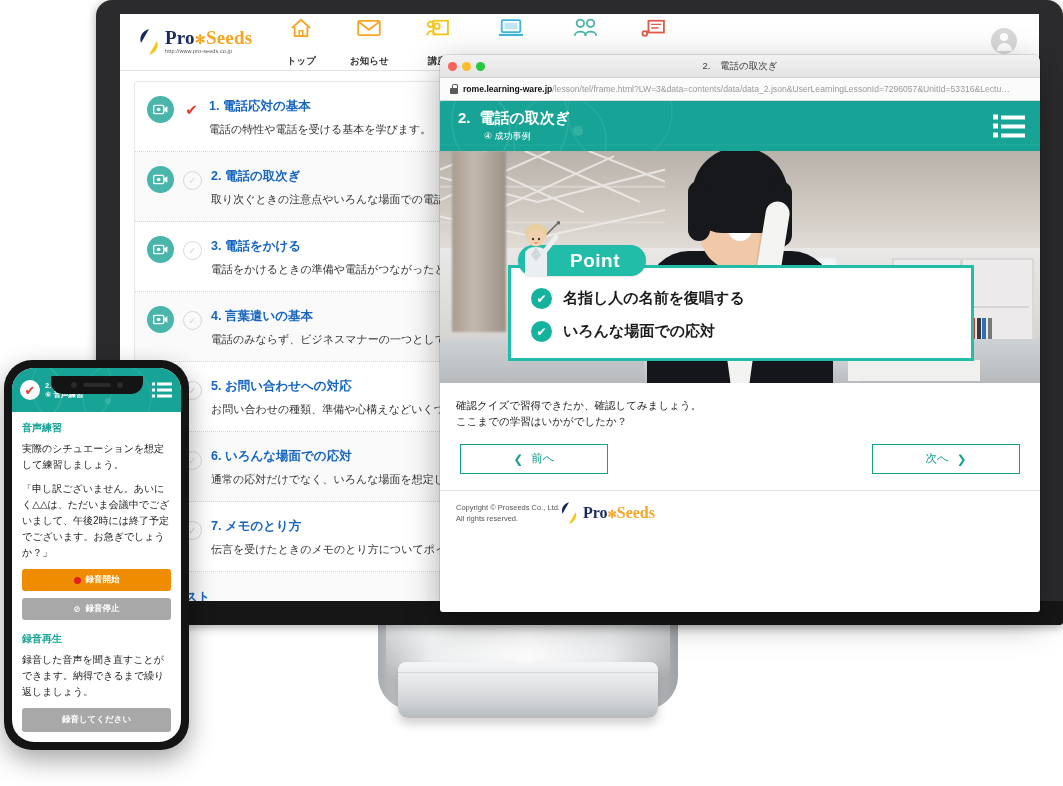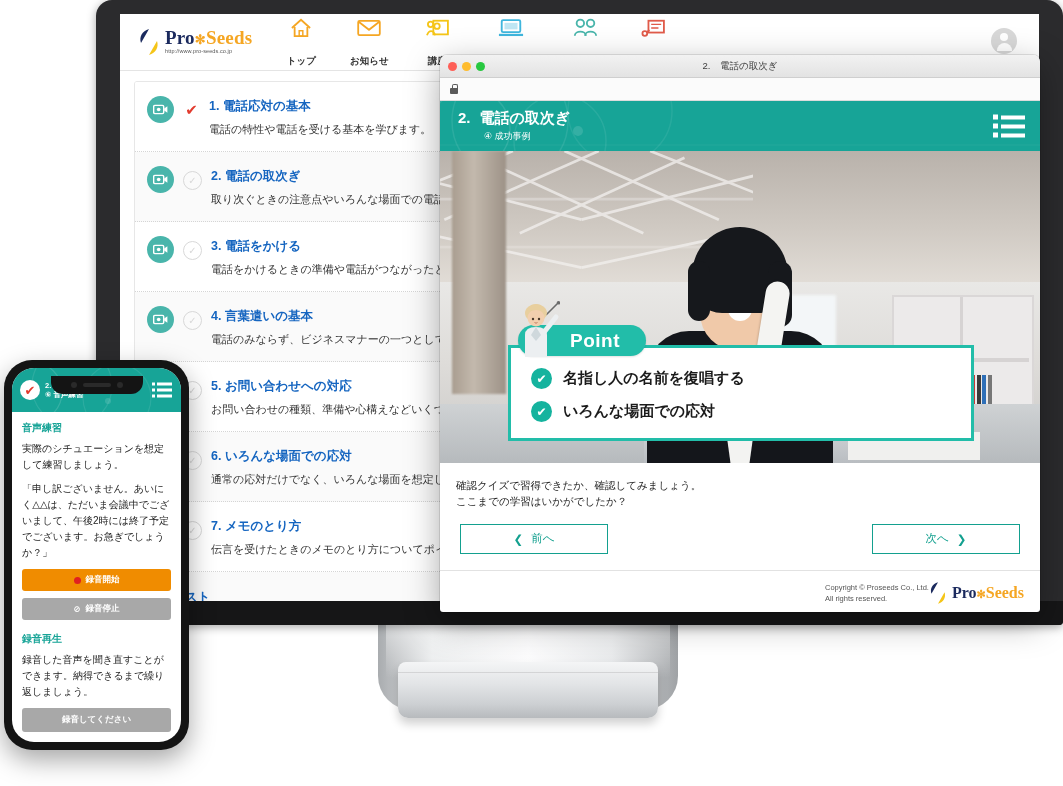--- a/index.html
+++ b/index.html
@@ -89,21 +89,21 @@
   .les-num{font-size:15px;font-weight:700;display:inline-block;margin-right:9px;vertical-align:top;}
   .les-name{font-size:15px;font-weight:700;display:inline-block;}
   .les-sub{font-size:9px;margin-top:2px;margin-left:26px;}
   .les-menu{position:absolute;right:15px;top:50%;transform:translateY(-50%);z-index:2;cursor:pointer;
             display:flex;flex-direction:column;gap:4px;}
   .les-menu .ln{display:flex;align-items:center;gap:3px;}
   .les-menu .dot{width:5px;height:5px;background:#fff;}
   .les-menu .bar{width:24px;height:4px;background:#fff;}
 
   
-  .stage{position:relative;height:312px;background:#7d8b92;overflow:hidden;}
+  .stage{position:relative;height:232px;background:#7d8b92;overflow:hidden;}
   .scene{position:absolute;inset:0;}
   .sc-ceil{position:absolute;left:0;right:0;top:0;height:44%;
     background:linear-gradient(180deg,#b9b2ab 0%,#cfc9c2 55%,#e3ded8 100%);}
   .sc-grid{position:absolute;left:-5%;right:-5%;top:0;height:44%;opacity:.85;}
   .sc-wall{position:absolute;left:0;right:0;top:42%;bottom:0;
     background:linear-gradient(180deg,#e9e8e6 0%,#dedcd9 45%,#c9c8c6 100%);}
   .sc-col{position:absolute;left:2%;top:0;width:9%;height:78%;
     background:linear-gradient(90deg,#a99d90,#c3b9ad 40%,#9d9287);filter:blur(1px);}
   .sc-win{position:absolute;left:57%;top:46%;width:9%;height:26%;background:#f3f6f8;filter:blur(1.5px);}
   .sc-shelf{position:absolute;right:1%;top:46%;width:23%;height:42%;background:#eceaea;filter:blur(.6px);
@@ -163,21 +163,21 @@
   .pb-txt{font-size:15px;color:#1b1b1b;font-weight:700;}
   .pb-person{position:absolute;left:8px;top:-44px;width:44px;height:58px;z-index:4;}
 
   
   .les-foot{padding:14px 16px 0;background:#fff;}
   .q-line{font-size:10.5px;color:#222;line-height:1.55;}
   .navbtns{display:flex;justify-content:space-between;gap:14px;padding:14px 4px 16px;}
   .nbtn{flex:1;max-width:146px;height:28px;border:1.5px solid #13a08f;color:#13a08f;background:#fff;
         display:flex;align-items:center;justify-content:center;gap:8px;font-size:11.5px;cursor:pointer;}
   .copyline{border-top:1px solid #e2e2e2;padding:10px 16px;display:flex;align-items:flex-end;
-            justify-content:flex-end;}
+            justify-content:flex-start;}
   .copytxt{font-size:7.5px;color:#555;line-height:1.5;}
   .footlogo{display:flex;align-items:center;gap:5px;}
   .footlogo .fl-text{font-family:"Liberation Serif","DejaVu Serif",serif;font-size:16px;font-weight:700;
                      color:#1b2a5e;}
   .footlogo .fl-text .star{color:#f5a623;font-size:11px;}
   .footlogo .fl-text .seeds{color:#f5a623;}
 
   
   #phone{position:absolute;left:4px;top:360px;width:185px;height:390px;}
   .ph-body{position:absolute;inset:0;background:#141414;border-radius:28px;
@@ -442,20 +442,23 @@
       <div class="lt y"></div>
       <div class="lt g"></div>
     </div>
     <div class="bw-title-txt">2.　電話の取次ぎ</div>
   </div>
 
   <div class="bw-url">
     <div class="lock">
       <div class="shackle"></div>
         <div class="bodyb"></div>
+    </div>
+    <div class="url-txt">
+      <span class="url-dom">rome.learning-ware.jp</span><span class="url-path">/lesson/tel/frame.html?LW=3&amp;data=contents/data/data_2.json&amp;UserLearningLessonId=7296057&amp;UnitId=53316&amp;Lectu…</span>
     </div>
   </div>
 
   <div class="les-head">
     <svg width="600" height="50" style="position:absolute;left:0;top:0;opacity:.5">
       <circle cx="30" cy="28" r="40" fill="none" stroke="#ffffff" stroke-opacity=".22" stroke-width="1.5"></circle>
       <circle cx="70" cy="20" r="58" fill="none" stroke="#ffffff" stroke-opacity=".18" stroke-width="1.5"></circle>
       <circle cx="120" cy="40" r="46" fill="none" stroke="#ffffff" stroke-opacity=".16" stroke-width="1.5"></circle>
       <circle cx="180" cy="10" r="52" fill="none" stroke="#ffffff" stroke-opacity=".14" stroke-width="1.5"></circle>
       <circle cx="138" cy="30" r="5" fill="#ffffff" fill-opacity=".25"></circle>

